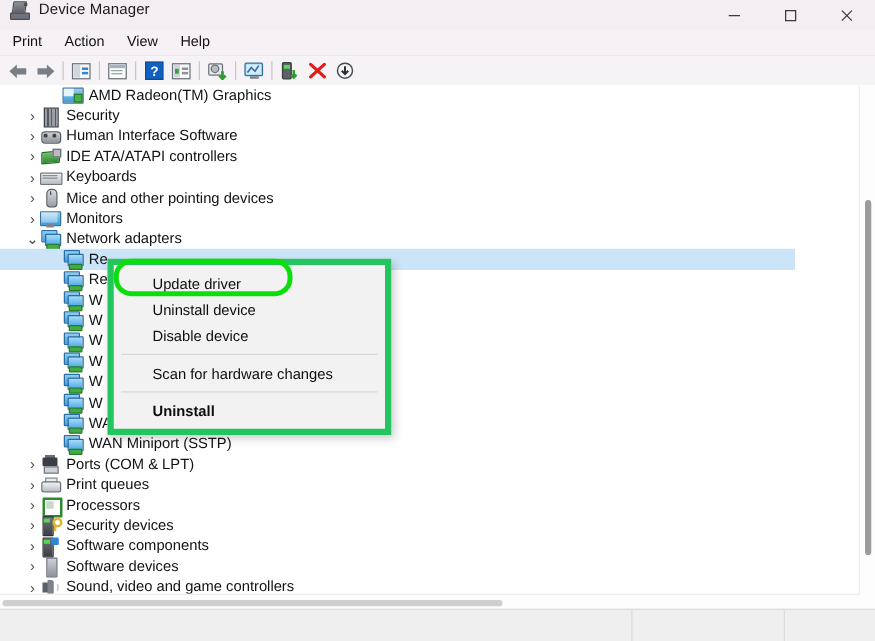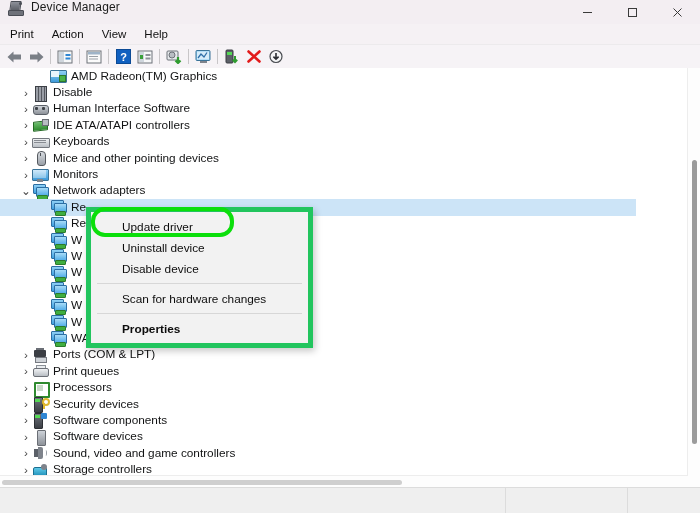--- a/index.html
+++ b/index.html
@@ -345,21 +345,21 @@
         <span class="lbl">AMD Radeon(TM) Graphics</span>
       </div>
 
       <div class="row lvl1">
         <span class="chev">›</span>
         <span class="ico">
             <span class="ic-fw">
               <span class="b"></span>
             </span>
           </span>
-        <span class="lbl">Disable</span>
+        <span class="lbl">Security</span>
       </div>
 
       <div class="row lvl1">
         <span class="chev">›</span>
         <span class="ico">
             <span class="ic-hid">
               <span class="pad"></span>
               <span class="k1"></span>
               <span class="k2"></span>
             </span>
@@ -517,20 +517,30 @@
         <span class="ico">
             <span class="ic-net">
               <span class="m1"></span>
               <span class="m2"></span>
               <span class="st"></span>
             </span>
           </span>
         <span class="lbl">WAN Miniport (PPTP)</span>
       </div>
 
+      <div class="row lvl2">
+        <span class="ico">
+            <span class="ic-net">
+              <span class="m1"></span>
+              <span class="m2"></span>
+              <span class="st"></span>
+            </span>
+          </span>
+        <span class="lbl">WAN Miniport (SSTP)</span>
+      </div>
 
       <div class="row lvl1">
         <span class="chev">›</span>
         <span class="ico">
             <span class="ic-port">
               <span class="t"></span>
               <span class="b"></span>
               <span class="p"></span>
             </span>
           </span>
@@ -620,21 +630,21 @@
     </div>
   </div>
 
   <div class="ctxmenu">
     <div class="ctxitem">Update driver</div>
     <div class="ctxitem">Uninstall device</div>
     <div class="ctxitem">Disable device</div>
     <div class="ctxsep"></div>
     <div class="ctxitem">Scan for hardware changes</div>
     <div class="ctxsep"></div>
-    <div class="ctxitem bold">Properties</div>
+    <div class="ctxitem bold">Uninstall</div>
   </div>
 
   <div class="greenoval"></div>
 
   <div class="vscroll">
     <div class="vthumb"></div>
   </div>
   <div class="hscroll">
     <div class="hthumb"></div>
   </div>

